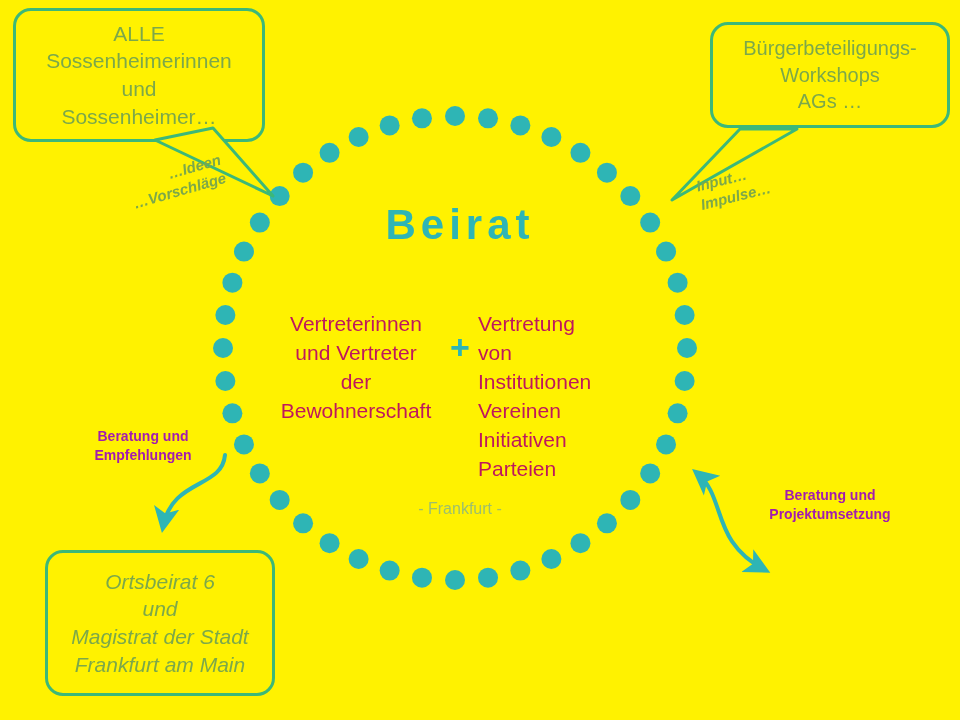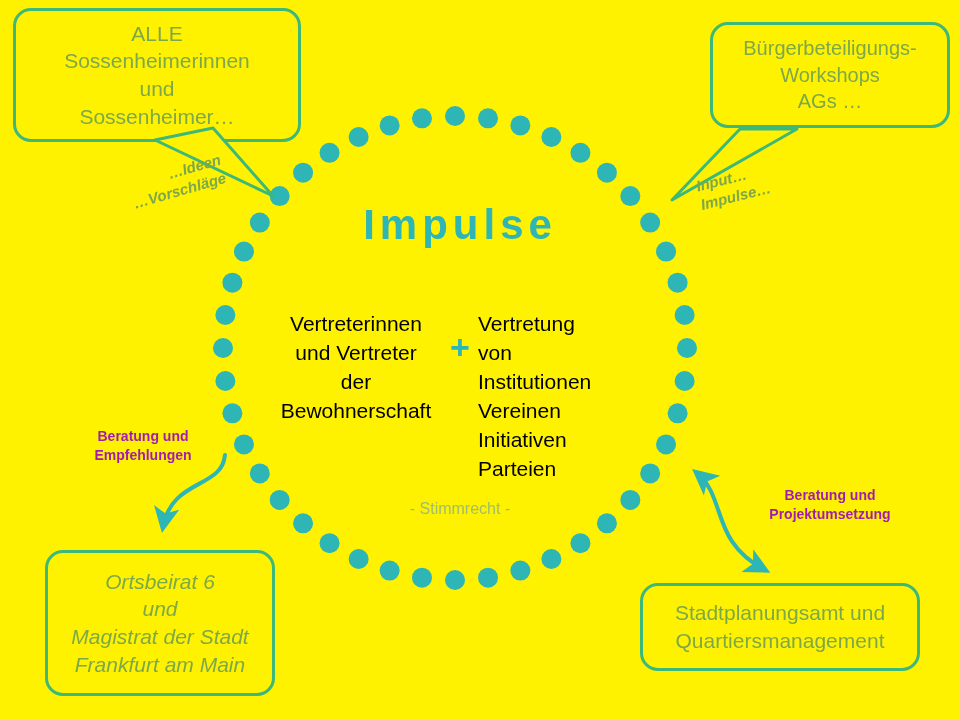--- a/index.html
+++ b/index.html
@@ -31,21 +31,21 @@
     justify-content: center;
     text-align: center;
     color: #7CA84A;
     z-index: 4;
   }
   .bubble .txt {
     line-height: 1.32;
     width: 100%;
   }
   #bubble-citizens {
-    left: 13px;  top: 8px;   width: 288px; height: 134px;
+    left: 13px;  top: 8px;   width: 252px; height: 134px;
     font-size: 21px;
   }
   #bubble-workshops {
     left: 710px; top: 22px;  width: 240px; height: 106px;
     font-size: 20px;
   }
   #box-ortsbeirat {
     left: 45px;  top: 550px; width: 230px; height: 146px;
     font-size: 21px;
     font-style: italic;
@@ -63,21 +63,21 @@
     pointer-events: none;
   }
   #tails-layer { z-index: 5; }
   #dots-layer  { z-index: 2; }
   #arrows-layer{ z-index: 5; }
 
   
   .center-text {
     position: absolute;
     z-index: 3;
-    color: #000000;
+    color: #be185d;
     text-align: center;
   }
   #beirat-title {
     left: 330px; top: 201px; width: 260px;
     font-size: 42px;
     font-weight: bold;
     letter-spacing: 5px;
     color: #2EB5B5;
   }
   #col-left {
@@ -221,29 +221,26 @@
   </div>
 
   <div class="bubble" id="bubble-workshops">
     <div class="txt">Bürgerbeteiligungs-<br>Workshops<br>AGs …</div>
   </div>
 
   <div class="bubble" id="box-ortsbeirat">
     <div class="txt">Ortsbeirat 6<br>und<br>Magistrat der Stadt<br>Frankfurt am Main</div>
   </div>
 
-  <div class="bubble" id="box-stadtplanung">
-    <div class="txt">Stadtplanungsamt und<br>Quartiersmanagement</div>
-  </div>
-
-  <div class="center-text" id="beirat-title">Impulse</div>
+
+  <div class="center-text" id="beirat-title">Beirat</div>
   <div class="center-text" id="col-left">Vertreterinnen<br>und Vertreter<br>der<br>Bewohnerschaft</div>
   <div class="center-text" id="plus-sign">+</div>
   <div class="center-text" id="col-right">Vertretung<br>von<br>Institutionen<br>Vereinen<br>Initiativen<br>Parteien</div>
-  <div class="center-text" id="stimmrecht">- Stimmrecht -</div>
+  <div class="center-text" id="stimmrecht">- Frankfurt -</div>
 
   <div class="annot" id="annot-ideen">…Ideen<br>…Vorschläge</div>
   <div class="annot" id="annot-input">Input…<br>Impulse…</div>
 
   <div class="arrow-caption" id="caption-beratung-links">Beratung und<br>Empfehlungen</div>
   <div class="arrow-caption" id="caption-beratung-rechts">Beratung und<br>Projektumsetzung</div>
 
 </div>
 
 </body></html>

